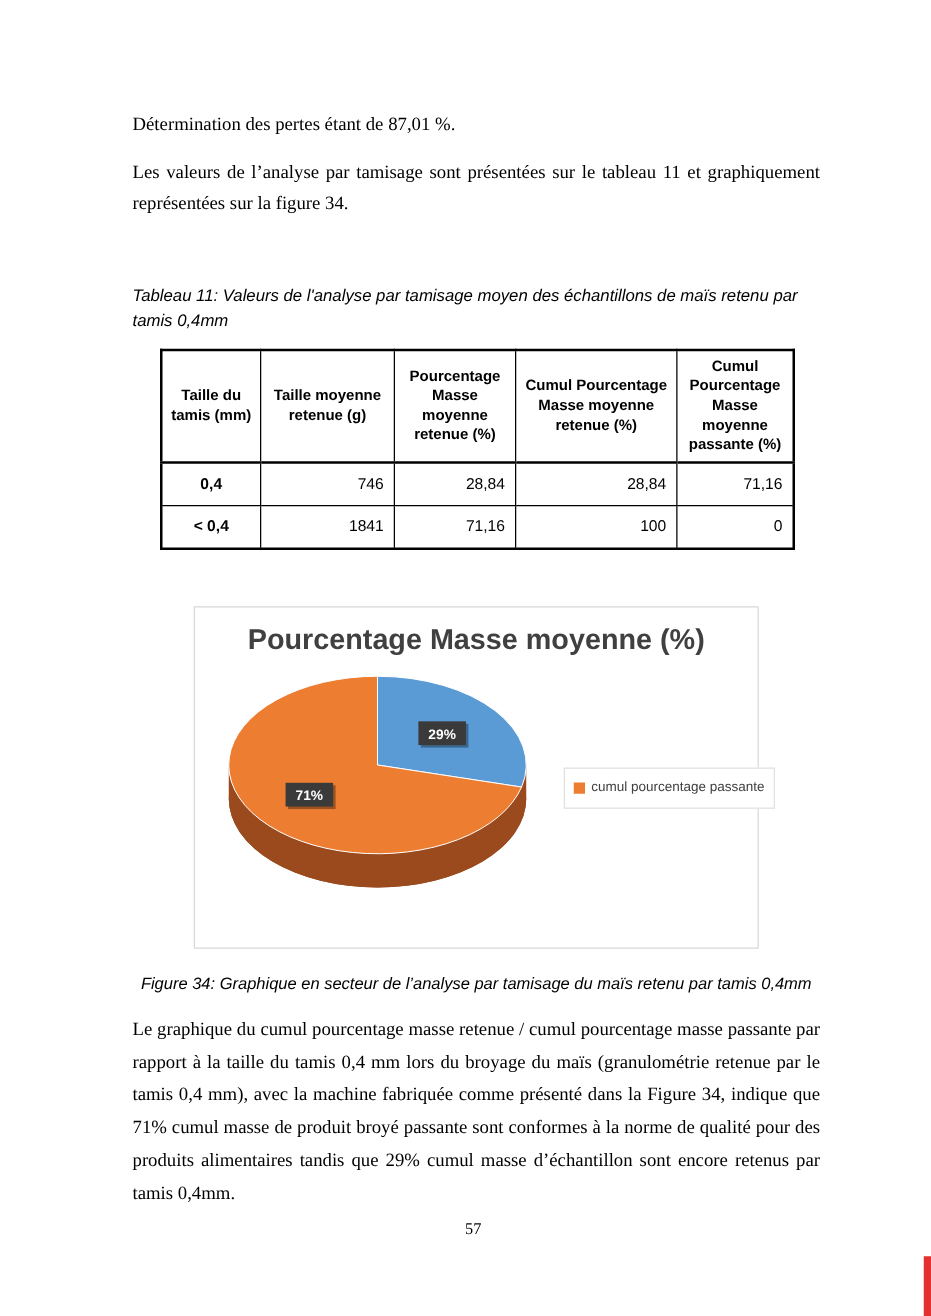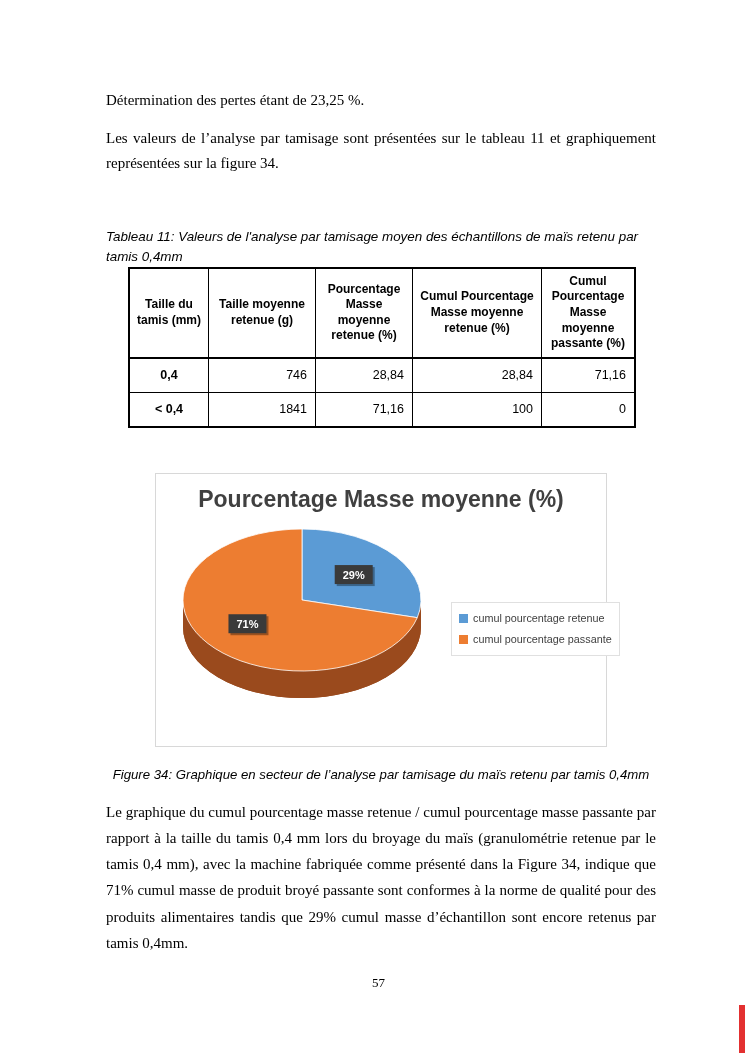--- a/index.html
+++ b/index.html
@@ -16,21 +16,21 @@
     font-size:15px;
     line-height:1.7;
     text-align:justify;
     margin:0 0 12px 0;
   }
   .table-caption{
     font-family:"Liberation Sans",sans-serif;
     font-style:italic;
     font-size:13.4px;
     line-height:1.5;
-    margin:50px 0 0 0;
+    margin:50px 0 12px 0;
   }
   table.data-table{
     border-collapse:collapse;
     margin-left:22px;
     font-family:"Liberation Sans",sans-serif;
     border:2px solid #000;
   }
   table.data-table th, table.data-table td{
     border:1px solid #000;
   }
@@ -104,21 +104,21 @@
     width:6px;height:48px;
     background:#e33030;
   }
 </style>
 </head>
 <body>
 
 <div class="page">
   <div class="content">
 
-    <p class="para">Détermination des pertes étant de 23,25 %.</p>
+    <p class="para">Détermination des pertes étant de 87,01 %.</p>
     <p class="para">Les valeurs de l’analyse par tamisage sont présentées sur le tableau 11 et graphiquement représentées sur la figure 34.</p>
 
     <p class="table-caption">Tableau 11: Valeurs de l'analyse par tamisage moyen des échantillons de maïs retenu par tamis 0,4mm</p>
 
     <table class="data-table">
       <thead>
         <tr>
           <th class="col-1">Taille du tamis (mm)</th>
           <th class="col-2">Taille moyenne retenue (g)</th>
           <th class="col-3">Pourcentage Masse moyenne retenue (%)</th>
@@ -153,24 +153,20 @@
           <path d="M 146 82 L 261.2613961743071 99.65698198870469 A 119 71 0 1 1 145.99999999999997 11 Z" fill="#ED7D31" stroke="#ffffff" stroke-width="0.8"></path>
           <rect x="180.71564555998893" y="49.06597955485127" width="38" height="19" fill="rgba(0,0,0,0.35)"></rect>
           <rect x="178.71564555998893" y="47.06597955485127" width="38" height="19" fill="#3a3a3a"></rect>
           <text x="197.71564555998893" y="61.06597955485127" fill="#ffffff" text-anchor="middle" font-size="11" font-weight="bold" font-family="&quot;Liberation Sans&quot;, sans-serif">29%</text>
           <rect x="74.46350104582984" y="98.23951246942957" width="38" height="19" fill="rgba(0,0,0,0.35)"></rect>
           <rect x="72.46350104582984" y="96.23951246942957" width="38" height="19" fill="#3a3a3a"></rect>
           <text x="91.46350104582984" y="110.23951246942957" fill="#ffffff" text-anchor="middle" font-size="11" font-weight="bold" font-family="&quot;Liberation Sans&quot;, sans-serif">71%</text>
         </svg>
       <div class="legend">
         <div class="legend-item">
-          <span class="legend-swatch" style="background: rgb(91, 155, 213);"></span>
-          <span class="legend-label">cumul pourcentage retenue</span>
-        </div>
-        <div class="legend-item">
           <span class="legend-swatch" style="background: rgb(237, 125, 49);"></span>
           <span class="legend-label">cumul pourcentage passante</span>
         </div>
       </div>
     </div>
 
     <p class="figure-caption">Figure 34: Graphique en secteur de l’analyse par tamisage du maïs retenu par tamis 0,4mm</p>
 
     <p class="para para-last">Le graphique du cumul pourcentage masse retenue / cumul pourcentage masse passante par rapport à la taille du tamis 0,4 mm lors du broyage du maïs (granulométrie retenue par le tamis 0,4 mm), avec la machine fabriquée comme présenté dans la Figure 34, indique que 71% cumul masse de produit broyé passante sont conformes à la norme de qualité pour des produits alimentaires tandis que 29% cumul masse d’échantillon sont encore retenus par tamis 0,4mm.</p>
   </div>

